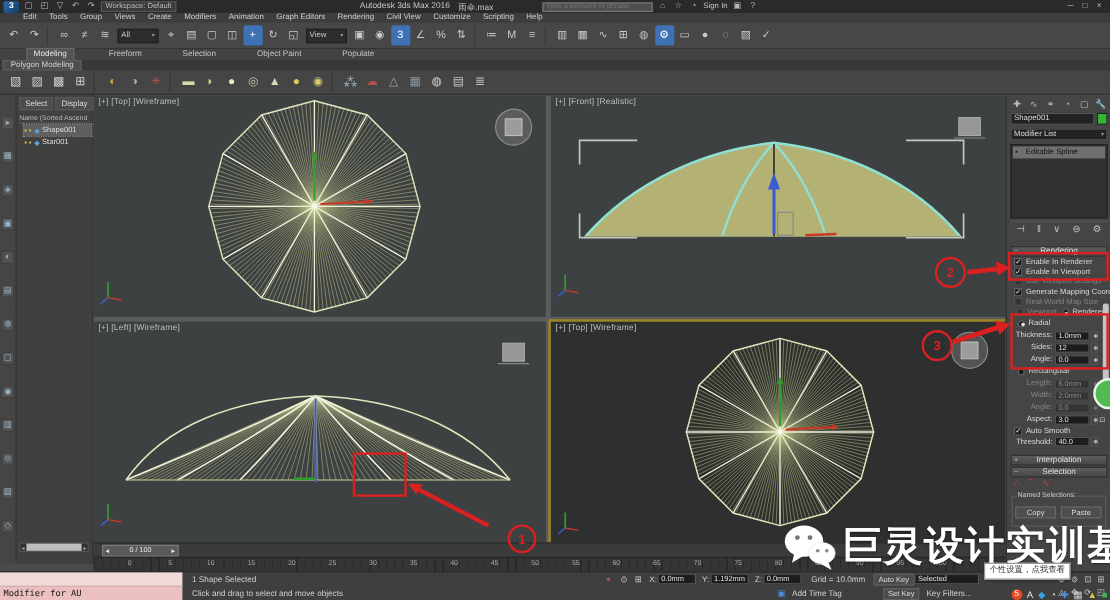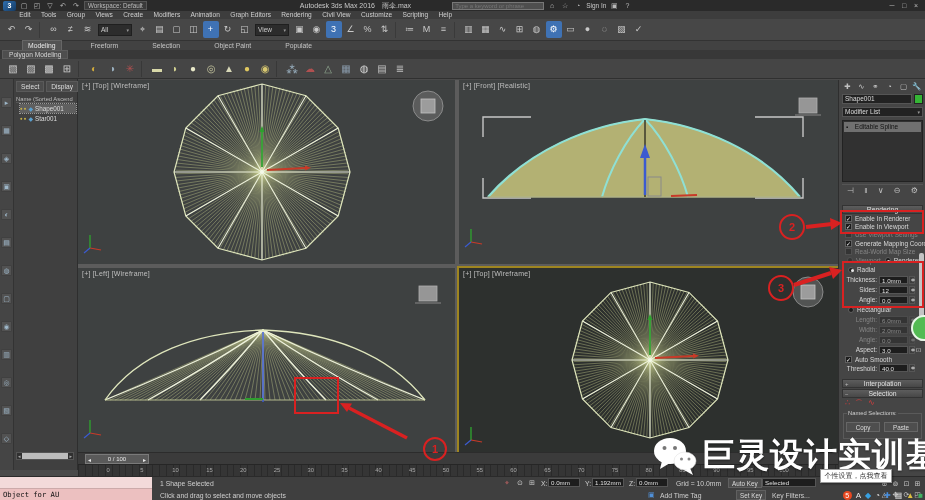--- a/index.html
+++ b/index.html
@@ -951,21 +951,21 @@
       <span class="rl" style="left: 537px;">75</span>
       <span class="rl" style="left: 570.8px;">80</span>
       <span class="rl" style="left: 604.6px;">85</span>
       <span class="rl" style="left: 638.4px;">90</span>
       <span class="rl" style="left: 672.2px;">95</span>
       <span class="rl" style="left: 706px;">100</span>
     </div>
 
   <div id="statusbar" class="abs">
     <div id="listener-top"></div>
-    <div id="listener-bot">Object for AU</div>
+    <div id="listener-bot">Modifier for AU</div>
     <span class="sbtext" style="left:160px;top:3px">1 Shape Selected</span>
     <span class="sbtext" style="left:160px;top:15px">Click and drag to select and move objects</span>
 
     <span class="sbico" style="left:505px;top:2px;color:#d86a6a">⌖</span>
     <span class="sbico" style="left:517px;top:2px">⊙</span>
     <span class="sbico" style="left:529px;top:2px">⊞</span>
 
     <span class="sbtext" style="left:541px;top:3px">X:</span>
     <span class="sbfld" style="left:548px;top:1px;width:32px">0.0mm</span>
     <span class="sbtext" style="left:585px;top:3px">Y:</span>

